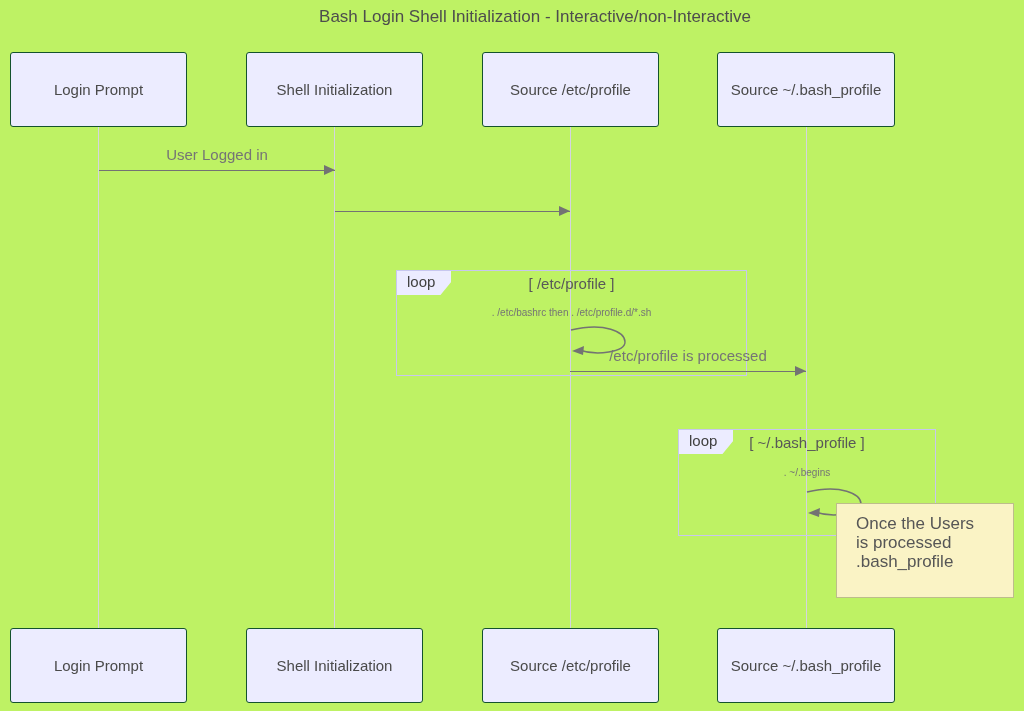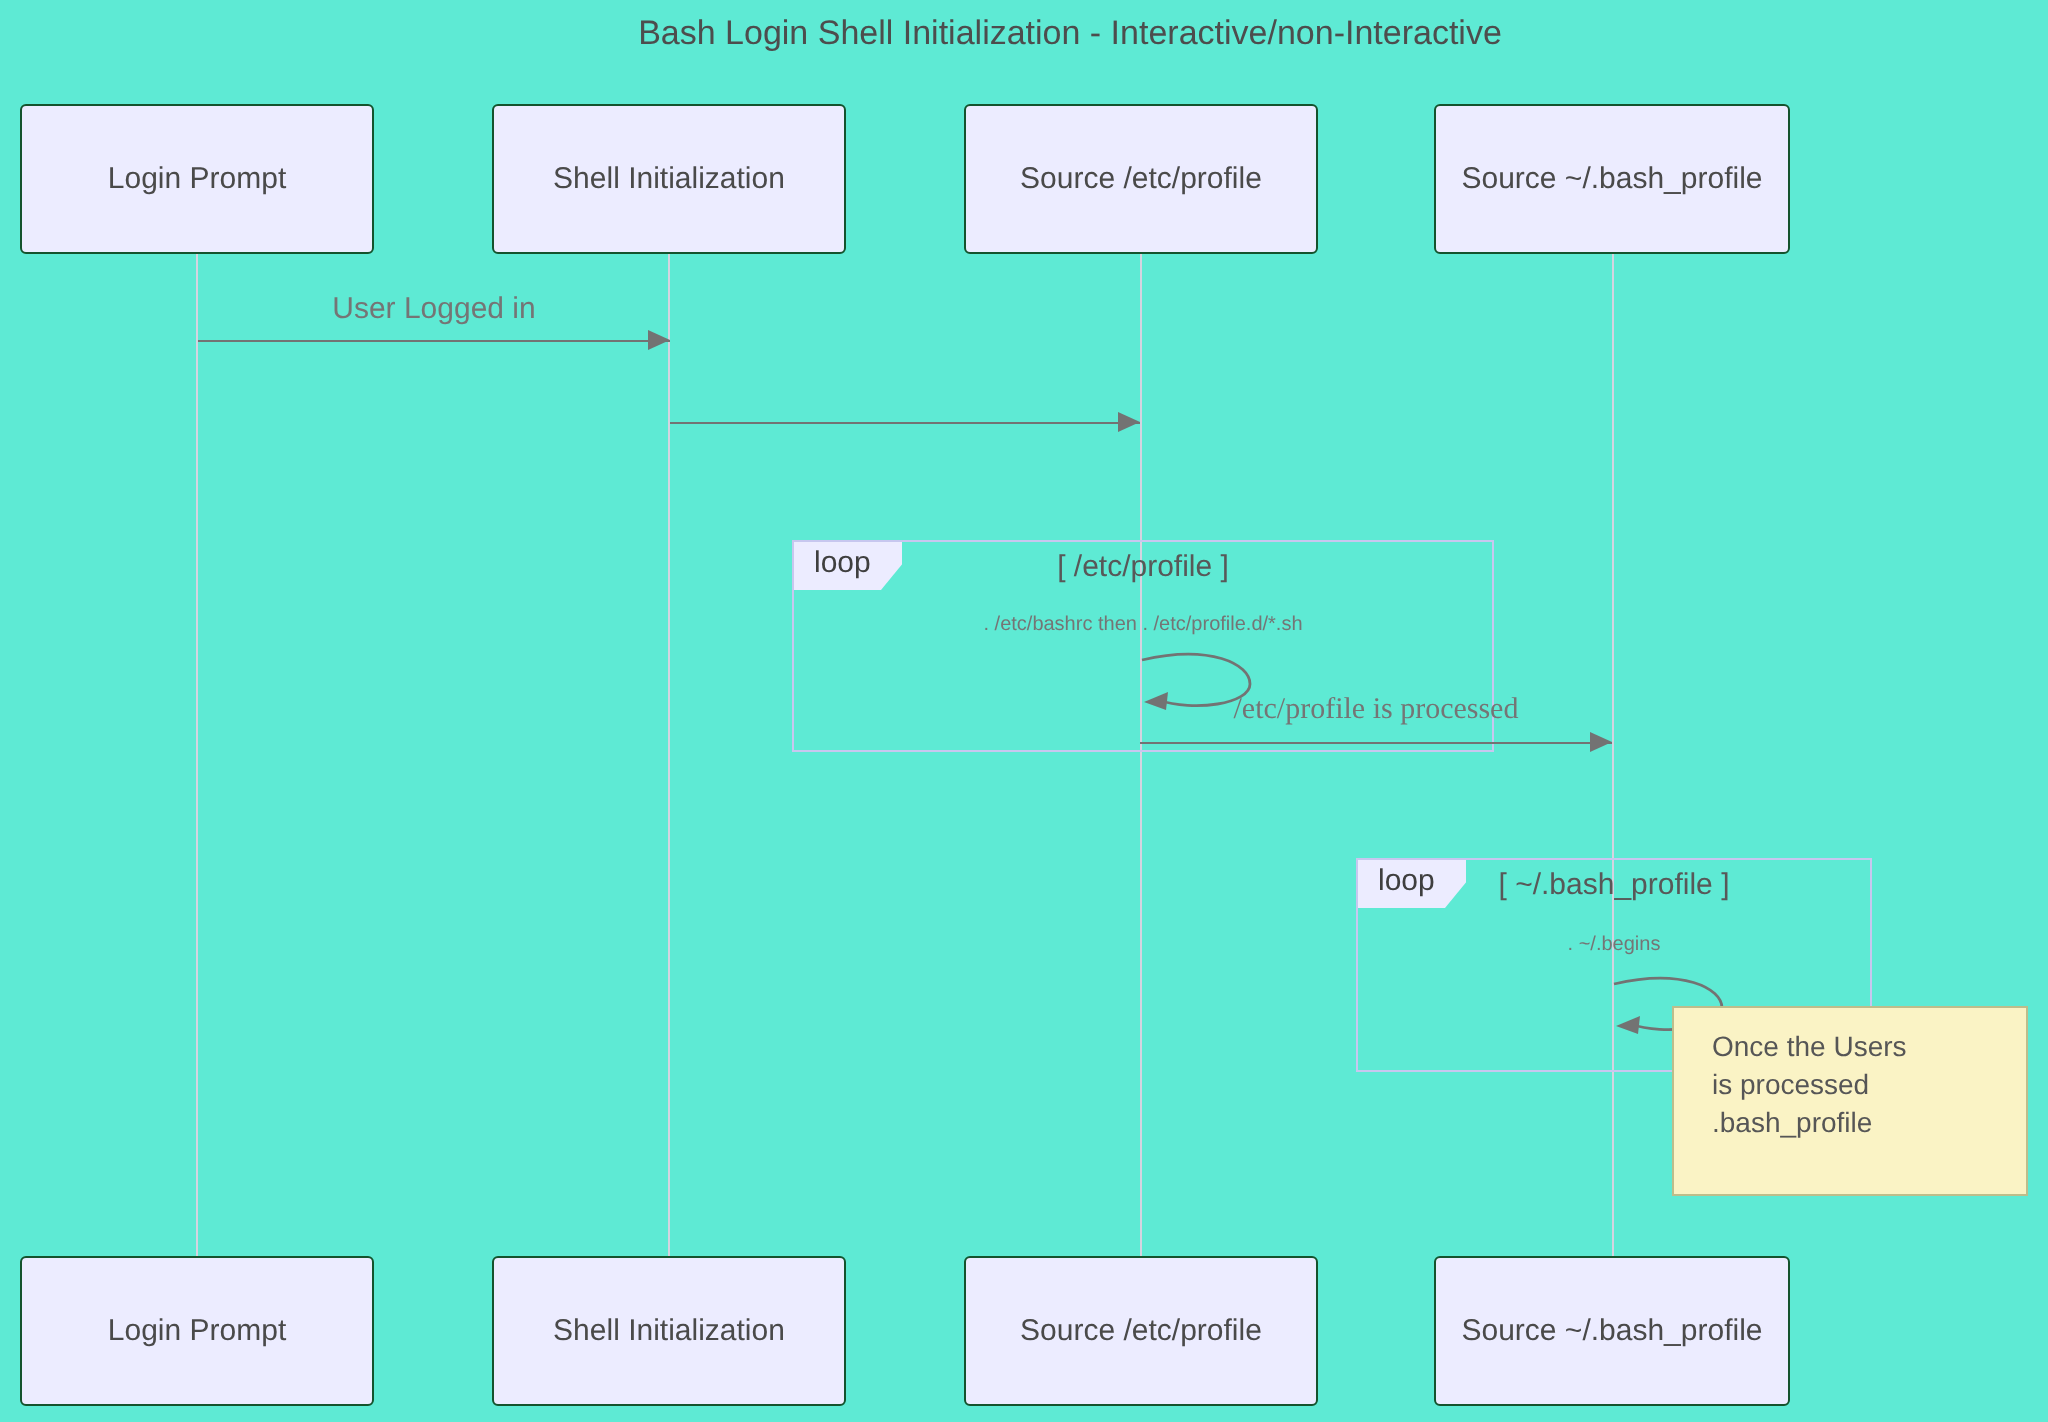--- a/index.html
+++ b/index.html
@@ -1,17 +1,17 @@
 <!DOCTYPE html>
 <html><head>
 <meta charset="utf-8">
 <style>
   html,body{margin:0;padding:0;background:#ffffff;}
   .canvas{
-    position:relative;width:1024px;height:711px;background:#5eead4;
+    position:relative;width:1024px;height:711px;background:#bef264;
     font-family:"Liberation Sans","DejaVu Sans",sans-serif;overflow:hidden;
   }
   .title{
     position:absolute;top:7px;left:46px;width:978px;text-align:center;
     font-size:17px;color:#4d4d4d;
   }
   .lifeline{position:absolute;top:127px;height:501px;width:1px;background:#d4d4e0;}
   .actor{
     position:absolute;width:177px;height:75px;box-sizing:border-box;
     background:#ECECFF;border:1px solid #14532d;border-radius:3px;
@@ -29,21 +29,21 @@
   .loop-tab{
     position:absolute;left:0;top:0;background:#ECECFF;
     padding:2px 16px 5px 10px;font-size:15px;color:#3f3f3f;
     clip-path:polygon(0 0,100% 0,100% 45%,80% 100%,0 100%);
   }
   .loop-cond{position:absolute;top:4px;left:0;width:100%;text-align:center;font-size:15px;color:#585858;}
   .loop-msg{position:absolute;left:0;width:100%;text-align:center;font-size:10px;color:#757575;}
   .selfloop{position:absolute;}
   .note{
     position:absolute;box-sizing:border-box;background:#faf3c5;border:1px solid #bdbd8b;
-    padding:10px 0 0 19px;font-size:14px;line-height:19px;color:#565656;
+    padding:10px 0 0 19px;font-size:17px;line-height:19px;color:#565656;
   }
 </style>
 </head>
 <body>
 
 <div class="canvas">
 
   <div class="title">Bash Login Shell Initialization - Interactive/non-Interactive</div>
 
   <div class="lifeline" style="left:98px;"></div>
@@ -66,21 +66,21 @@
   <div class="loop-box" style="left:396px;top:222px;width:351px;height:106px;">
     <div class="loop-tab">loop</div>
     <div class="loop-cond">[ /etc/profile ]</div>
     <div class="loop-msg" style="top:36px;">. /etc/bashrc then . /etc/profile.d/*.sh</div>
     <svg class="selfloop" style="left:170px;top:54px;" width="62" height="34" viewBox="0 0 62 34">
       <path d="M 4 5 C 38 -3, 58 7, 58 17 C 58 27, 30 31, 12 25" fill="none" stroke="#737373" stroke-width="1.4"></path>
       <polygon points="5,26 17,21 16,30" fill="#737373"></polygon>
     </svg>
   </div>
 
-  <div class="msg-label" style="left:570px;top:347px;width:236px;font-family:Liberation Serif, serif;">/etc/profile is processed</div>
+  <div class="msg-label" style="left:570px;top:347px;width:236px;">/etc/profile is processed</div>
   <div class="msg-line" style="left:570px;top:371px;width:236px;"></div>
   <div class="arrowhead" style="left:795px;top:366px;"></div>
 
   <div class="loop-box" style="left:678px;top:381px;width:258px;height:107px;">
     <div class="loop-tab">loop</div>
     <div class="loop-cond">[ ~/.bash_profile ]</div>
     <div class="loop-msg" style="top:37px;">. ~/.begins</div>
     <svg class="selfloop" style="left:124px;top:57px;" width="62" height="34" viewBox="0 0 62 34">
       <path d="M 4 5 C 38 -3, 58 7, 58 17 C 58 27, 30 31, 12 25" fill="none" stroke="#737373" stroke-width="1.4"></path>
       <polygon points="5,26 17,21 16,30" fill="#737373"></polygon>

